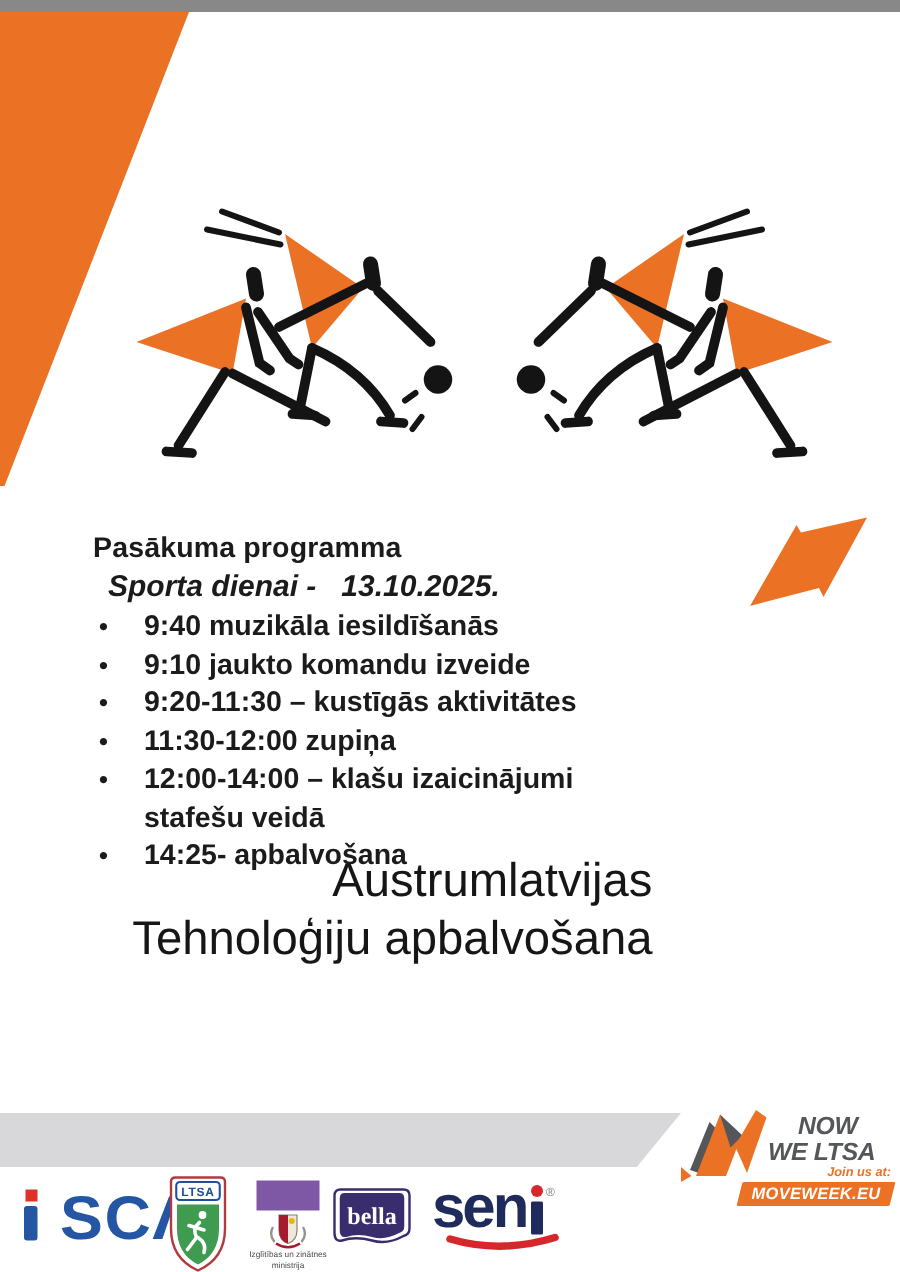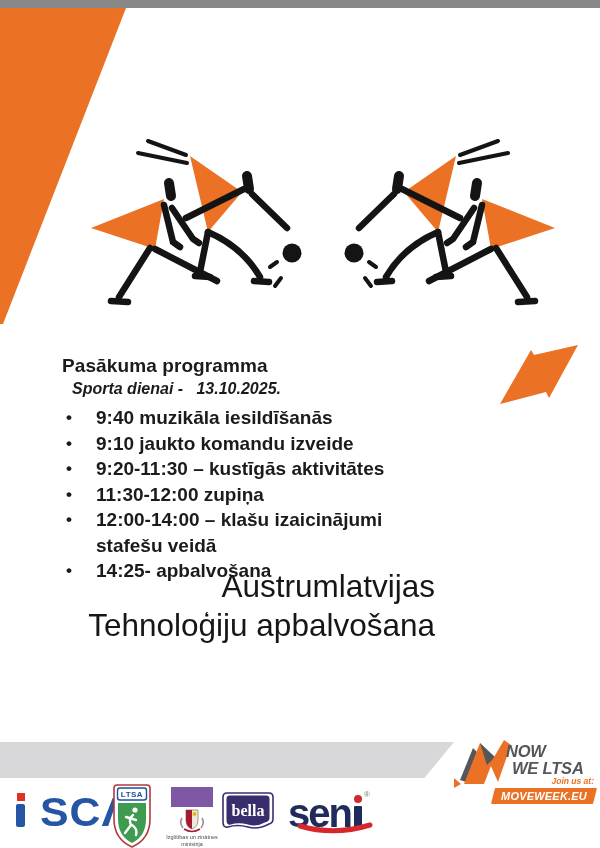--- a/index.html
+++ b/index.html
@@ -13,58 +13,58 @@
 
   
   .corner-wedge{left:0;top:0;}
 
   
   .figgroup{left:84px;top:112px;width:240px;height:210px;}
   .figgroup.mirror{left:322px;transform:scaleX(-1);}
 
   
   .prog-title{left:62px;top:347px;font-size:19px;font-weight:bold;letter-spacing:.1px;}
-  .prog-subtitle{left:62px;top:372px;padding-left:10px;font-size:16px;font-weight:bold;font-style:italic;white-space:pre-wrap;}
+  .prog-subtitle{left:62px;top:372px;padding-left:10px;font-size:20px;font-weight:bold;font-style:italic;white-space:pre-wrap;}
   .prog-list{left:62px;top:397px;width:368px;}
   .prog-row{display:flex;align-items:flex-start;font-size:19px;font-weight:bold;line-height:25.5px;}
   .prog-bullet{width:13px;margin-left:4px;flex:0 0 auto;font-size:17px;}
   .prog-text{margin-left:17px;width:330px;}
 
   
   .venue{left:40px;top:559px;width:395px;text-align:right;font-size:31.5px;line-height:39px;font-weight:400;color:#161616;}
 
   
   .flash-right{left:490px;top:330px;}
 
   
   .stripe{left:0;top:734px;width:454px;height:36px;background:var(--stripe_gray,#d8d8da);
     clip-path:polygon(0 0,100% 0,93.5% 100%,0 100%);}
 
   
   .nwm-mark{left:454px;top:730px;}
-  .nwm-now{left:506px;top:734px;font-size:16.5px;font-weight:800;font-style:italic;color:var(--nwm_gray,#55565a);letter-spacing:-.2px;}
+  .nwm-now{left:532px;top:734px;font-size:16.5px;font-weight:800;font-style:italic;color:var(--nwm_gray,#55565a);letter-spacing:-.2px;}
   .nwm-wemove{left:512px;top:751px;font-size:16.5px;font-weight:800;font-style:italic;color:var(--nwm_gray,#55565a);letter-spacing:-.2px;}
   .nwm-join{left:494px;top:768px;width:100px;text-align:right;font-size:8.5px;font-weight:bold;font-style:italic;color:var(--orange,#EB7124);}
   .nwm-banner{left:493px;top:780px;width:102px;height:16px;background:var(--orange,#EB7124);transform:skewX(-14deg);border-radius:1px;}
   .nwm-banner span{display:block;transform:skewX(14deg);text-align:center;line-height:16px;font-size:11px;font-weight:800;font-style:italic;color:#fff;letter-spacing:.2px;}
 
   
   .isca{left:16px;top:783px;display:flex;align-items:flex-end;height:36px;gap:12px;}
   .isca-i{display:flex;flex-direction:column;align-items:center;margin-right:3px;}
   .isca-i .dot{width:8px;height:8px;background:var(--isca_red,#E03127);margin-bottom:3px;}
   .isca-i .bar{width:9px;height:23px;background:var(--isca_blue,#2456A4);border-radius:2px;}
   .isca-letters{font-size:42px;line-height:31px;font-weight:900;color:var(--isca_blue,#2456A4);letter-spacing:1px;transform:scale(1.02,.98);transform-origin:left bottom;}
   .ltsa{left:112px;top:775px;}
   .ministry{left:160px;top:779px;width:64px;display:flex;flex-direction:column;align-items:center;}
   .ministry .flag{width:42px;height:20px;background:var(--ministry_purple,#7E57A5);}
   .ministry .coa{margin-top:1px;}
   .ministry .mtext{margin-top:1px;font-size:5.5px;line-height:6.5px;color:#4a4a4a;text-align:center;}
   .bella{left:220px;top:783px;}
   .seni{left:288px;top:782px;width:90px;height:52px;}
-  .seni-word{display:flex;align-items:flex-end;height:38px;}
+  .seni-word{display:flex;align-items:flex-start;height:38px;}
   .seni-text{font-size:40px;line-height:30px;font-weight:900;color:var(--seni_navy,#1F2B5B);letter-spacing:-2px;}
   .seni-i{display:flex;flex-direction:column;align-items:center;margin-left:3px;}
   .seni-i .dot{width:8px;height:8px;border-radius:50%;background:var(--seni_red,#D6272C);margin-bottom:3px;}
   .seni-i .bar{width:8px;height:22px;background:var(--seni_navy,#1F2B5B);border-radius:1px;}
   .seni-reg{font-size:8px;color:#7a7a7a;margin-left:2px;align-self:flex-start;}
   .seni-swoosh{position:absolute;left:8px;top:30px;}
 </style>
 </head>
 <body>
 

